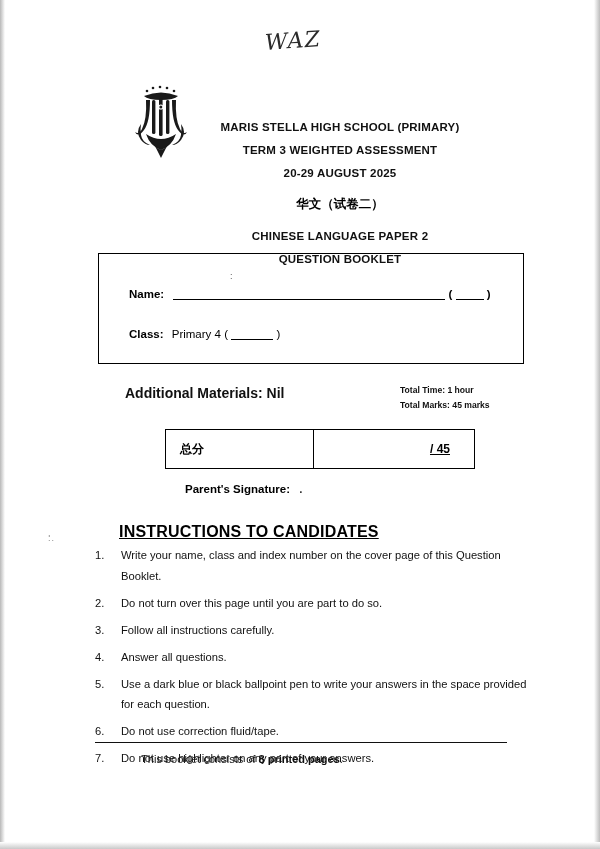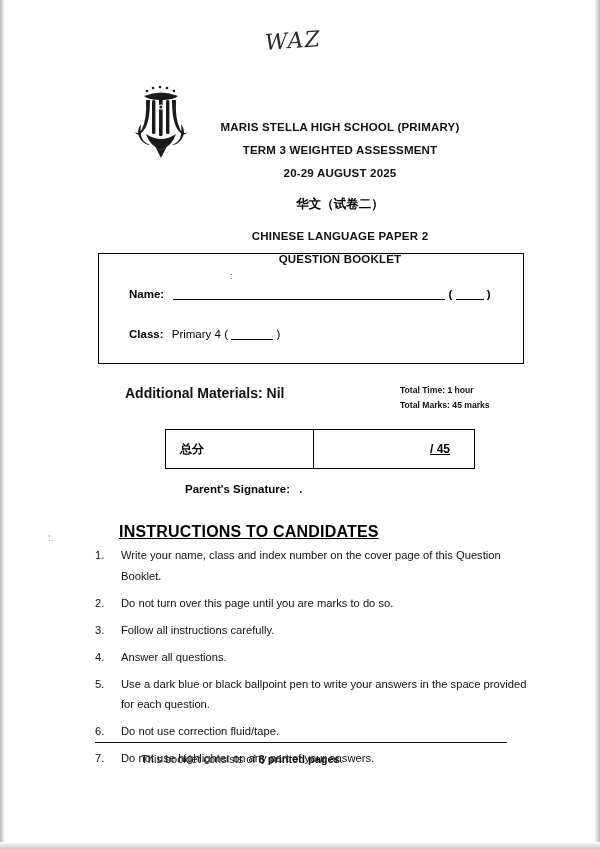--- a/index.html
+++ b/index.html
@@ -339,21 +339,21 @@
 
   <div class="instr-title">INSTRUCTIONS TO CANDIDATES</div>
 
   <ul class="instr-list">
     <li>
       <span class="num">1.</span>
       <span>Write your name, class and index number on the cover page of this Question Booklet.</span>
     </li>
     <li>
       <span class="num">2.</span>
-      <span>Do not turn over this page until you are marks to do so.</span>
+      <span>Do not turn over this page until you are part to do so.</span>
     </li>
     <li>
       <span class="num">3.</span>
       <span>Follow all instructions carefully.</span>
     </li>
     <li>
       <span class="num">4.</span>
       <span>Answer all questions.</span>
     </li>
     <li>

